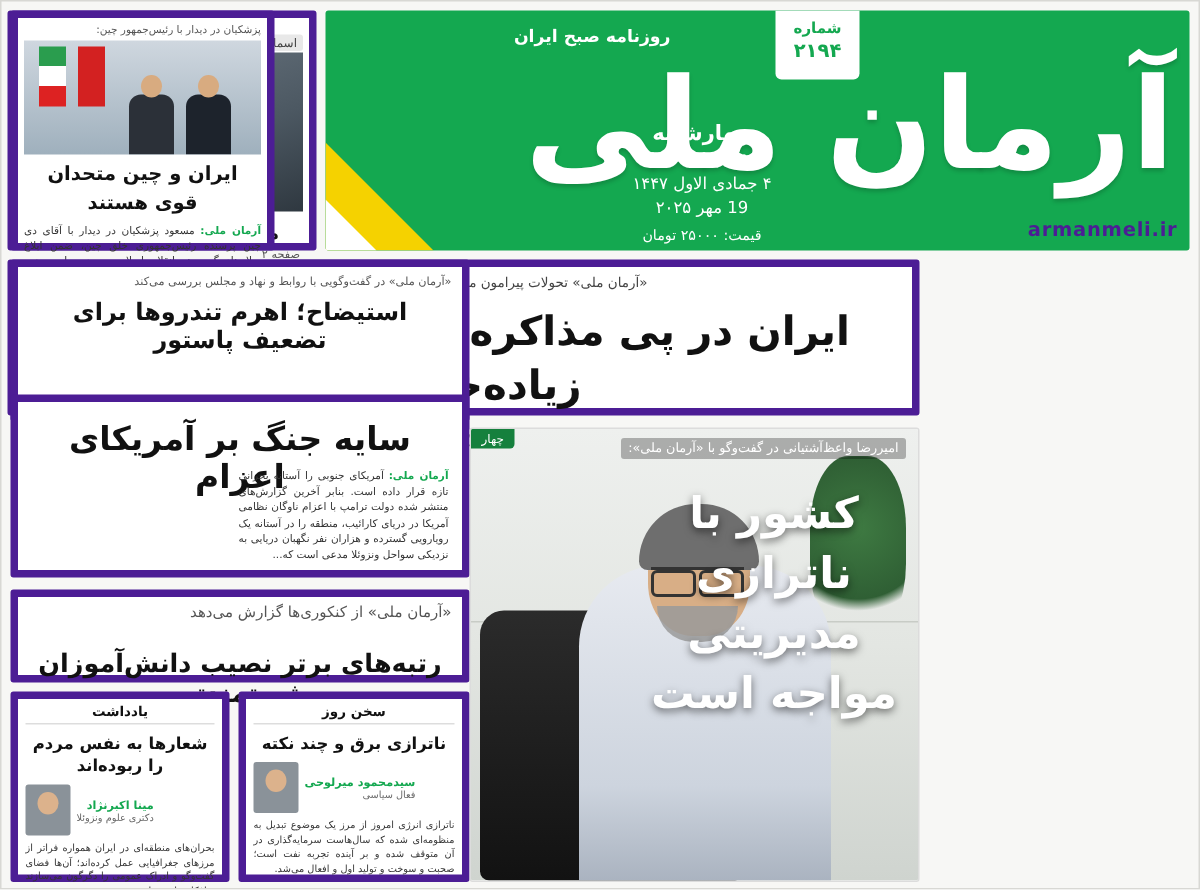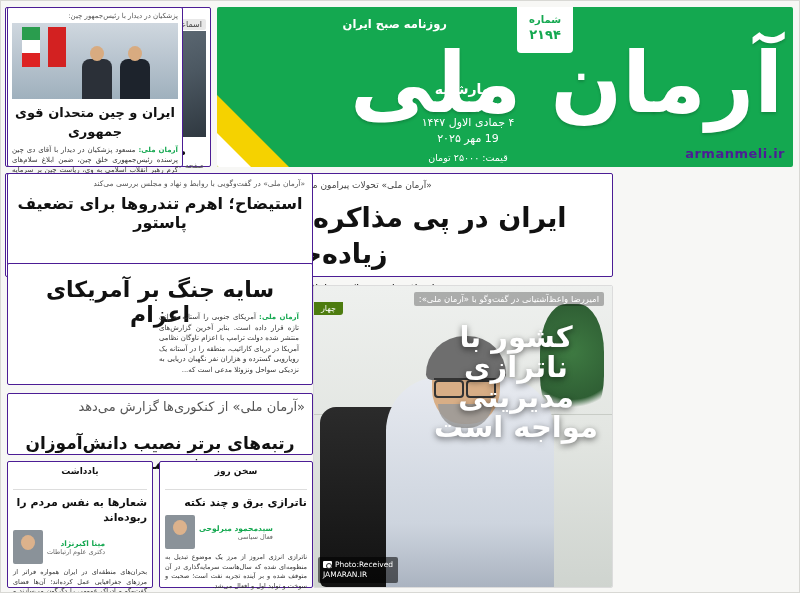--- a/index.html
+++ b/index.html
@@ -79,21 +79,21 @@
   .corner-white {
     position: absolute; left: 0; bottom: 0;
     width: 0; height: 0;
     border-left: 34px solid #ffffff;
     border-top: 34px solid transparent;
   }
 
   
   .card {
     background: #ffffff;
-    border: 1px solid #4c1d95;
+    border: 5px solid #4c1d95;
     border-radius: 2px;
     position: absolute;
   }
   .c-topright { top: 6px; right: 588px; width: 206px; height: 160px; padding: 4px; }
   .label-tag {
     display: inline-block;
     background: #e8e8e8; color: #444;
     font-size: 8px; padding: 1px 4px; border-radius: 2px;
   }
   .mini-photo {
@@ -155,28 +155,28 @@
 
   .c-left3 { top: 262px; left: 6px; width: 306px; height: 122px; padding: 5px 7px; }
   .c-left3 .kicker { font-size: 7.5px; color:#555; text-align:right; }
   .c-left3 .headline { font-size: 22px; font-weight:bold; text-align:center; margin-top:8px; color:#111;}
 
   .c-left3b { top: 290px; right: 494px; width: 152px; height: 96px; padding: 5px 6px; border:none; background:transparent;margin-top:16px;}
   .c-left3b .body { font-size: 7px; color:#333; line-height:10.5px; text-align:justify;}
   .c-left3b .body b { color:#14a850; }
 
   .c-left4 { top: 392px; left: 6px; width: 306px; height: 62px; padding: 5px 7px; }
-  .c-left4 .kicker { font-size: 13px; color:#555; text-align:right; }
+  .c-left4 .kicker { font-size: 10px; color:#555; text-align:right; }
   .c-left4 .headline { font-size: 17px; font-weight:bold; text-align:center; margin-top:19px; color:#111;}
 
   
   .c-bl1 { top: 460px; left: 6px; width: 146px; height: 127px; padding: 4px 5px; }
   .c-bl2 { top: 460px; left: 158px; width: 154px; height: 127px; padding: 4px 5px; }
-  .sec-title { font-size: 9px; font-weight:bold; color:#111; text-align:center; border-bottom:1px solid #ddd; padding-bottom:13px;}
-  .sec-head { font-size: 11px; font-weight:bold; color:#111; text-align:right; margin-top:5px; line-height:15px;}
+  .sec-title { font-size: 9px; font-weight:bold; color:#111; text-align:center; border-bottom:1px solid #ddd; padding-bottom:2px;}
+  .sec-head { font-size: 11px; font-weight:bold; color:#111; text-align:center; margin-top:5px; line-height:15px;}
   .author-row { display:flex; align-items:center; justify-content:flex-end; gap:4px; margin-top:5px;}
   .author-ph { width:30px; height:34px; background:#8a9299; border-radius:2px; position:relative; overflow:hidden;}
   .author-ph .hd { position:absolute; top:5px; left:8px; width:14px; height:15px; background:#dcb28c; border-radius:50%;}
   .author-meta { text-align:right; }
   .author-name { font-size: 7.5px; font-weight:bold; color:#14a850;}
   .author-role { font-size: 6.5px; color:#666;}
   .small-body { font-size: 6.5px; color:#333; line-height:9.5px; text-align:justify; margin-top:4px;}
 
   
   .c-photo {
@@ -221,31 +221,31 @@
     border:2px solid #333; border-radius:4px;
   }
   .glasses:before { right:0; } .glasses:after { left:0; }
   .beard {
     position:absolute; top:118px; right:120px; width:54px; height:24px;
     background:#9a9a9a; border-radius: 0 0 26px 26px; opacity:.85;
   }
   .photo-overlay-head {
     position:absolute; top: 36px; right: 10px;
     width: 172px; text-align:center;
-    color:#ffffff; font-size: 29px; font-weight:bold; line-height:30px;
+    color:#ffffff; font-size: 29px; font-weight:bold; line-height:40px;
     text-shadow: 0 2px 6px rgba(0,0,0,.55);
     margin-left: 23px;
   }
   .photo-kicker {
     position:absolute; top: 6px; right: 8px;
     color:#ffffff; font-size: 8.5px; background: rgba(0,0,0,.28);
     padding: 2px 5px; border-radius:2px;
   }
   .photo-tab {
-    position:absolute; top:16px; left:0; background:#4d7c0f; color:#fff;
+    position:absolute; top:0; left:0; background:#15803d; color:#fff;
     font-size:8px; padding:2px 7px; border-bottom-right-radius:3px;
   }
   .watermark {
     position:absolute; bottom:4px; left:4px;
     background: rgba(0,0,0,.55); color:#fff;
     font-size: 7.5px; line-height: 10px; padding:3px 5px; border-radius:2px;
     direction: ltr; text-align:left;
   }
   .wm-cam { display:inline-block; width:9px; height:7px; background:#fff; border-radius:1px; margin-right:3px; position:relative; vertical-align:-1px;}
   .wm-cam:after { content:""; position:absolute; top:1.5px; left:3px; width:4px;height:4px;border:1px solid #333;border-radius:50%;}
@@ -293,21 +293,21 @@
     <div class="photo-china">
       <div class="flagpole f-iran"></div>
       <div class="flagpole f-china"></div>
       <div class="suit a">
           <div class="head"></div>
         </div>
       <div class="suit b">
           <div class="head"></div>
         </div>
     </div>
-    <div class="headline">ایران و چین متحدان قوی جمهوری</div>
+    <div class="headline">ایران و چین متحدان قوی هستند</div>
     <div class="lead">
       <b>آرمان ملی:</b>
       <span>مسعود پزشکیان در دیدار با آقای دی چین پرسنده رئیس‌جمهوری خلق چین، ضمن ابلاغ سلام‌های گرم رهبر انقلاب اسلامی به وی، ریاست چین بر سرمایه همکاری شانگهای را...</span>
     </div>
     <div class="greenbar">صفحه ۲</div>
   </div>
 
   <div class="card c-main">
     <div class="kicker">«آرمان ملی» تحولات پیرامون مذاکرات هسته‌ای را بررسی می‌کند</div>
     <div class="headline">ایران در پی مذاکره معقول؛ غرب دنبال زیاده‌خواهی</div>
@@ -336,21 +336,21 @@
     <div class="kicker">«آرمان ملی» از کنکوری‌ها گزارش می‌دهد</div>
     <div class="headline">رتبه‌های برتر نصیب دانش‌آموزان ثروتمندتر</div>
   </div>
 
   <div class="card c-bl1">
     <div class="sec-title">یادداشت</div>
     <div class="sec-head">شعارها به نفس مردم را ربوده‌اند</div>
     <div class="author-row">
       <div class="author-meta">
         <div class="author-name">مینا اکبرنژاد</div>
-        <div class="author-role">دکتری علوم ارتباطات</div>
+        <div class="author-role">دکتری علوم ونزوئلا</div>
       </div>
       <div class="author-ph">
           <div class="hd"></div>
         </div>
     </div>
     <div class="small-body">بحران‌های منطقه‌ای در ایران همواره فراتر از مرزهای جغرافیایی عمل کرده‌اند؛ آن‌ها فضای گفت‌وگو و ادراک عمومی را دگرگون می‌سازند و افکار جامعه را به سمت...</div>
   </div>
 
   <div class="card c-bl2">
     <div class="sec-title">سخن روز</div>
@@ -373,19 +373,15 @@
     <div class="plant"></div>
     <div class="chair"></div>
     <div class="person-body"></div>
     <div class="person-head"></div>
     <div class="person-hair"></div>
     <div class="glasses"></div>
     <div class="beard"></div>
     <div class="photo-tab">چهار</div>
     <div class="photo-kicker">امیررضا واعظ‌آشتیانی در گفت‌وگو با «آرمان ملی»:</div>
     <div class="photo-overlay-head">کشور با ناترازی مدیریتی مواجه است</div>
-    <div class="watermark">
-      <span class="wm-cam"></span><span>Photo:Received</span><br>
-      <span>JAMARAN.IR</span>
-    </div>
   </div>
 
 </div>
 
 </body></html>

